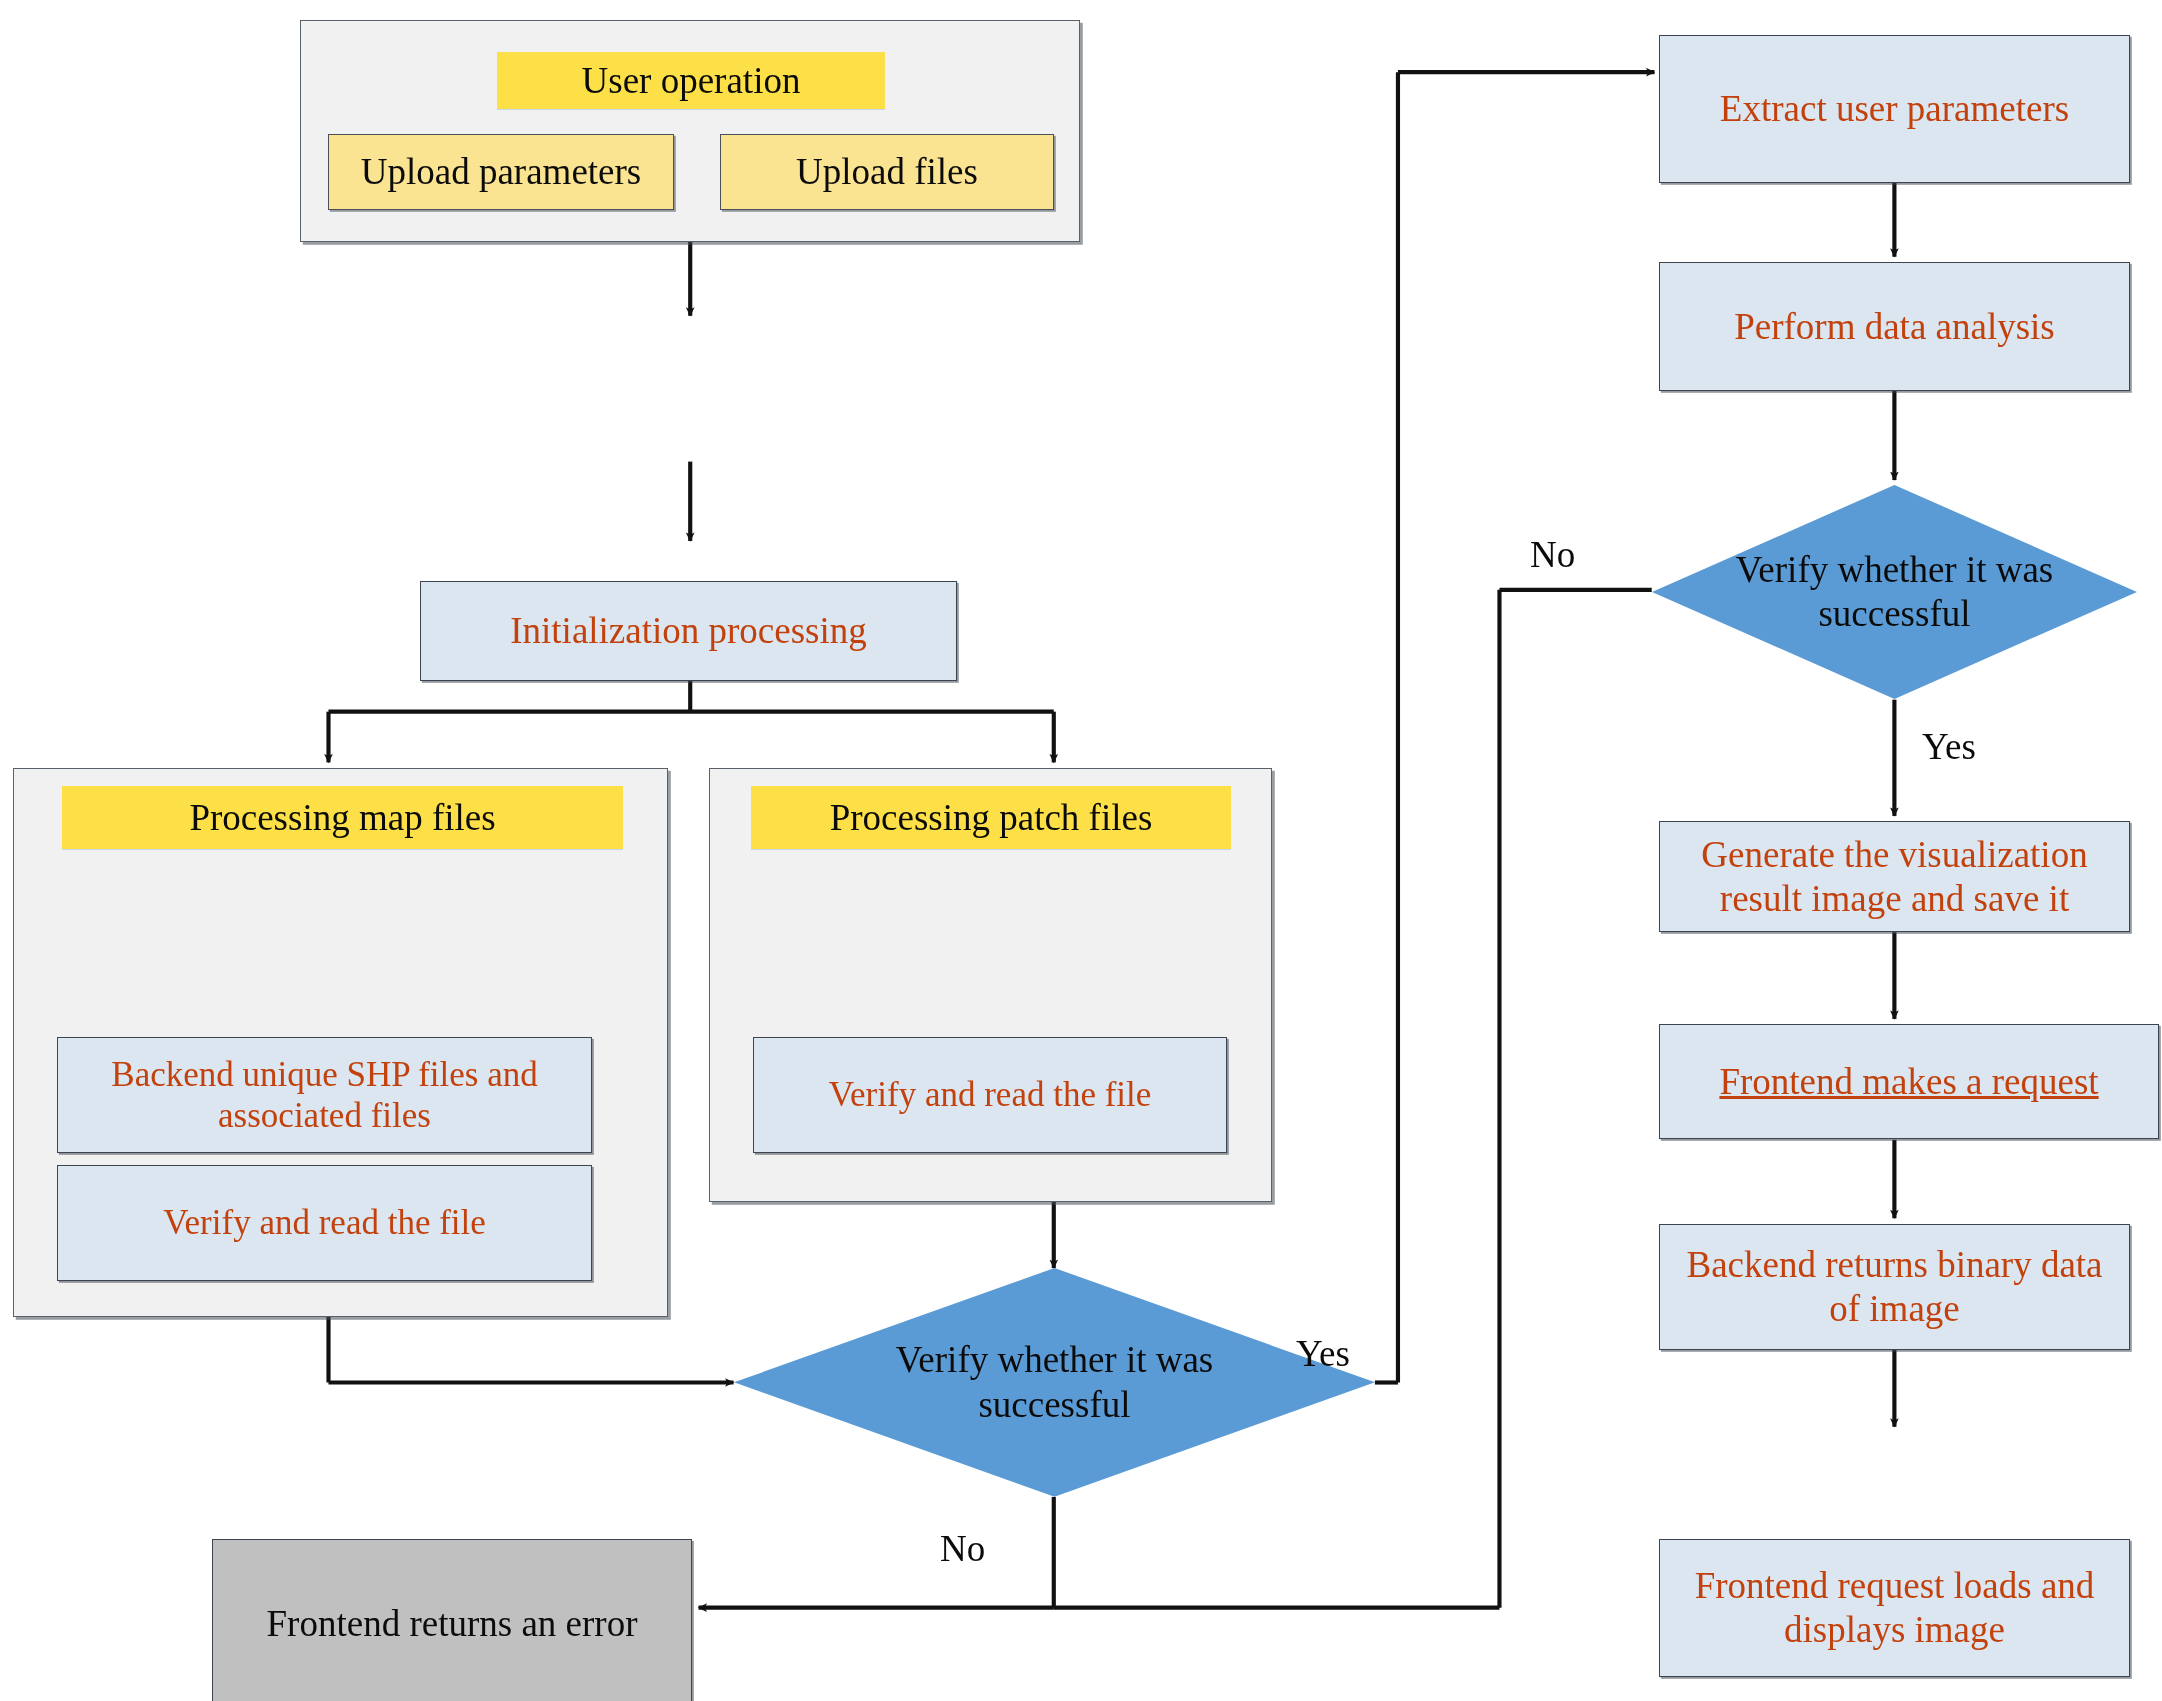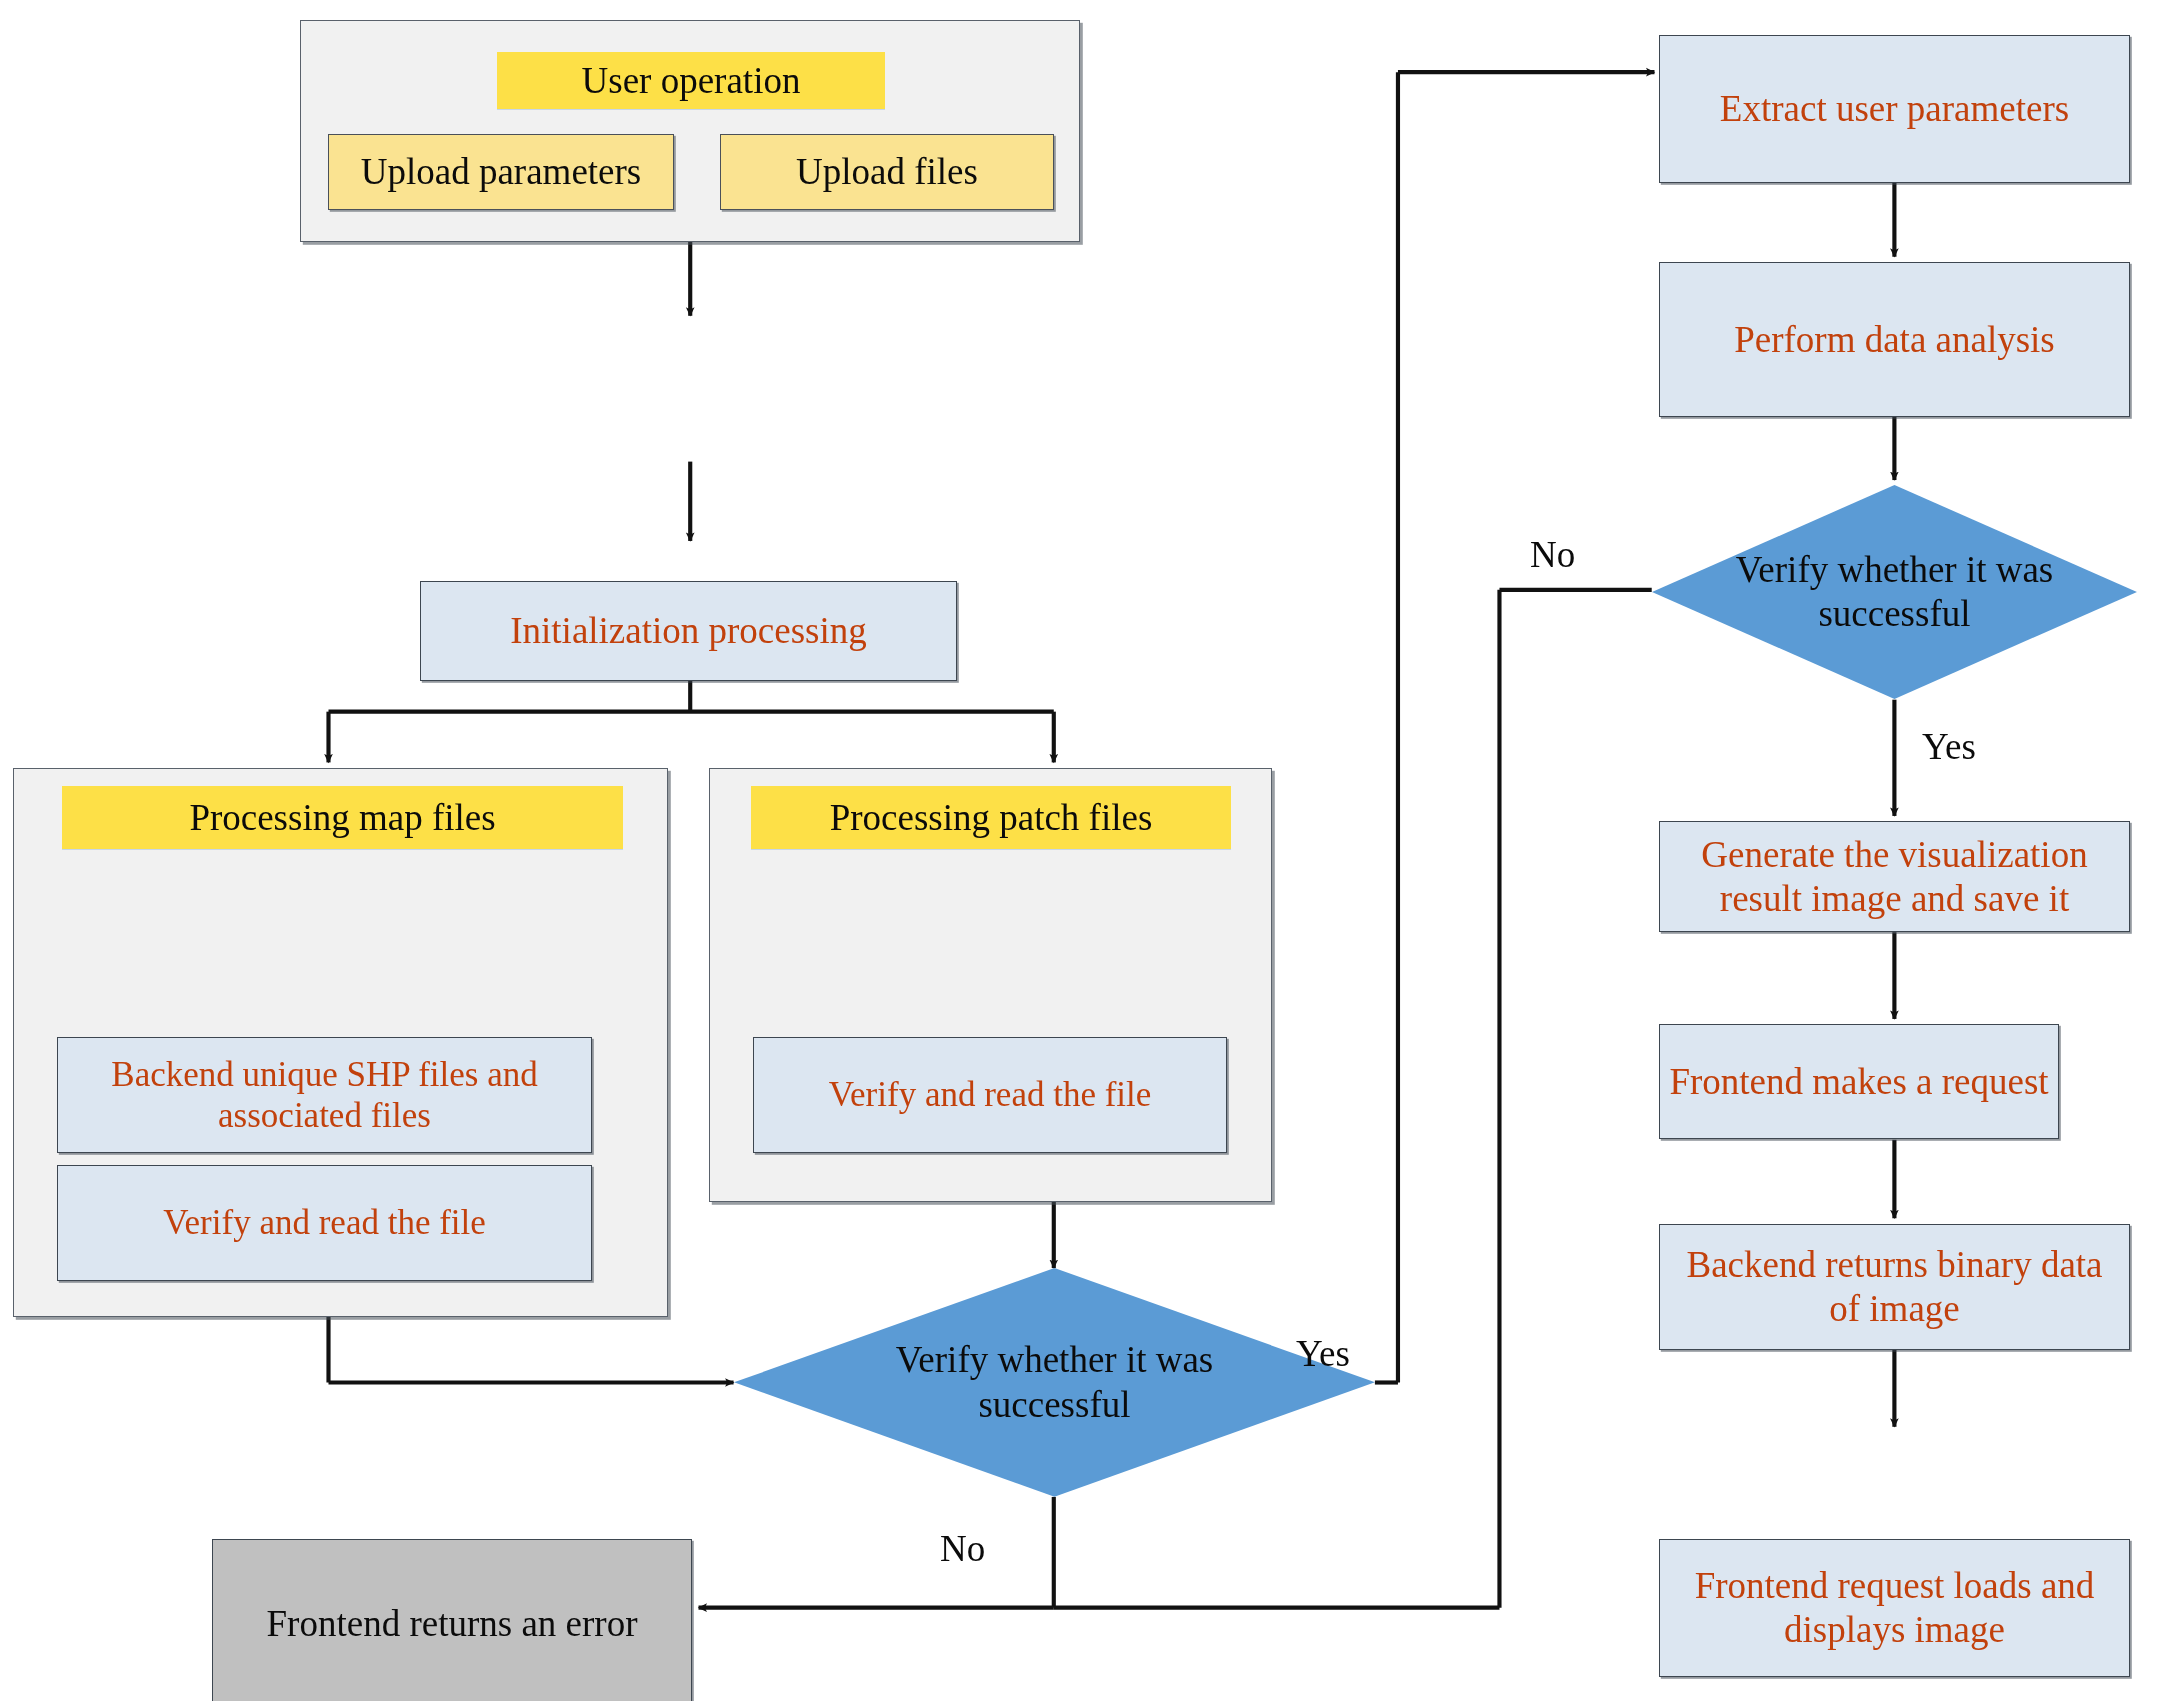--- a/index.html
+++ b/index.html
@@ -154,21 +154,21 @@
   </div>
 
   <div class="node grey" style="left:212px;top:1539px;width:480px;height:170px;font-size:37px;align-items:center;">
     <span class="lbl">Frontend returns an error</span>
   </div>
 
   <div class="node proc" style="left:1659px;top:35px;width:471px;height:148px;font-size:37px;">
     <span class="lbl">Extract user parameters</span>
   </div>
 
-  <div class="node proc" style="left:1659px;top:262px;width:471px;height:155px;font-size:37px;">
+  <div class="node proc" style="left:1659px;top:262px;width:471px;height:129px;font-size:37px;">
     <span class="lbl">Perform data analysis</span>
   </div>
 
   <div class="diamond" style="left:1652px;top:485px;width:485px;height:214px;">
     <svg viewBox="0 0 526 232" preserveAspectRatio="none">
       <polygon points="263,0 526,116 263,232 0,116" fill="#5B9BD5"></polygon>
     </svg>
     <div class="dtext" style="font-size:37px;padding:0 50px;">
       <span>Verify whether it was successful</span>
     </div>
@@ -177,21 +177,21 @@
     <span>No</span>
   </div>
   <div class="edge-label" style="left:1922px;top:725px;font-size:37px;">
     <span>Yes</span>
   </div>
 
   <div class="node proc" style="left:1659px;top:821px;width:471px;height:111px;font-size:37px;padding:0 7.4px;">
     <span class="lbl">Generate the visualization result image and save it</span>
   </div>
 
-  <div class="node proc" style="left:1659px;top:1024px;width:400px;height:115px;font-size:37px;">
+  <div class="node proc" style="left:1659px;top:1024px;width:500px;height:115px;font-size:37px;text-decoration:underline;">
     <span class="lbl">Frontend makes a request</span>
   </div>
 
   <div class="node proc" style="left:1659px;top:1224px;width:471px;height:126px;font-size:37px;padding:0 7.4px;">
     <span class="lbl">Backend returns binary data of image</span>
   </div>
 
   <div class="node proc" style="left:1659px;top:1539px;width:471px;height:138px;font-size:37px;padding:0 7.4px;">
     <span class="lbl">Frontend request loads and displays image</span>
   </div>

